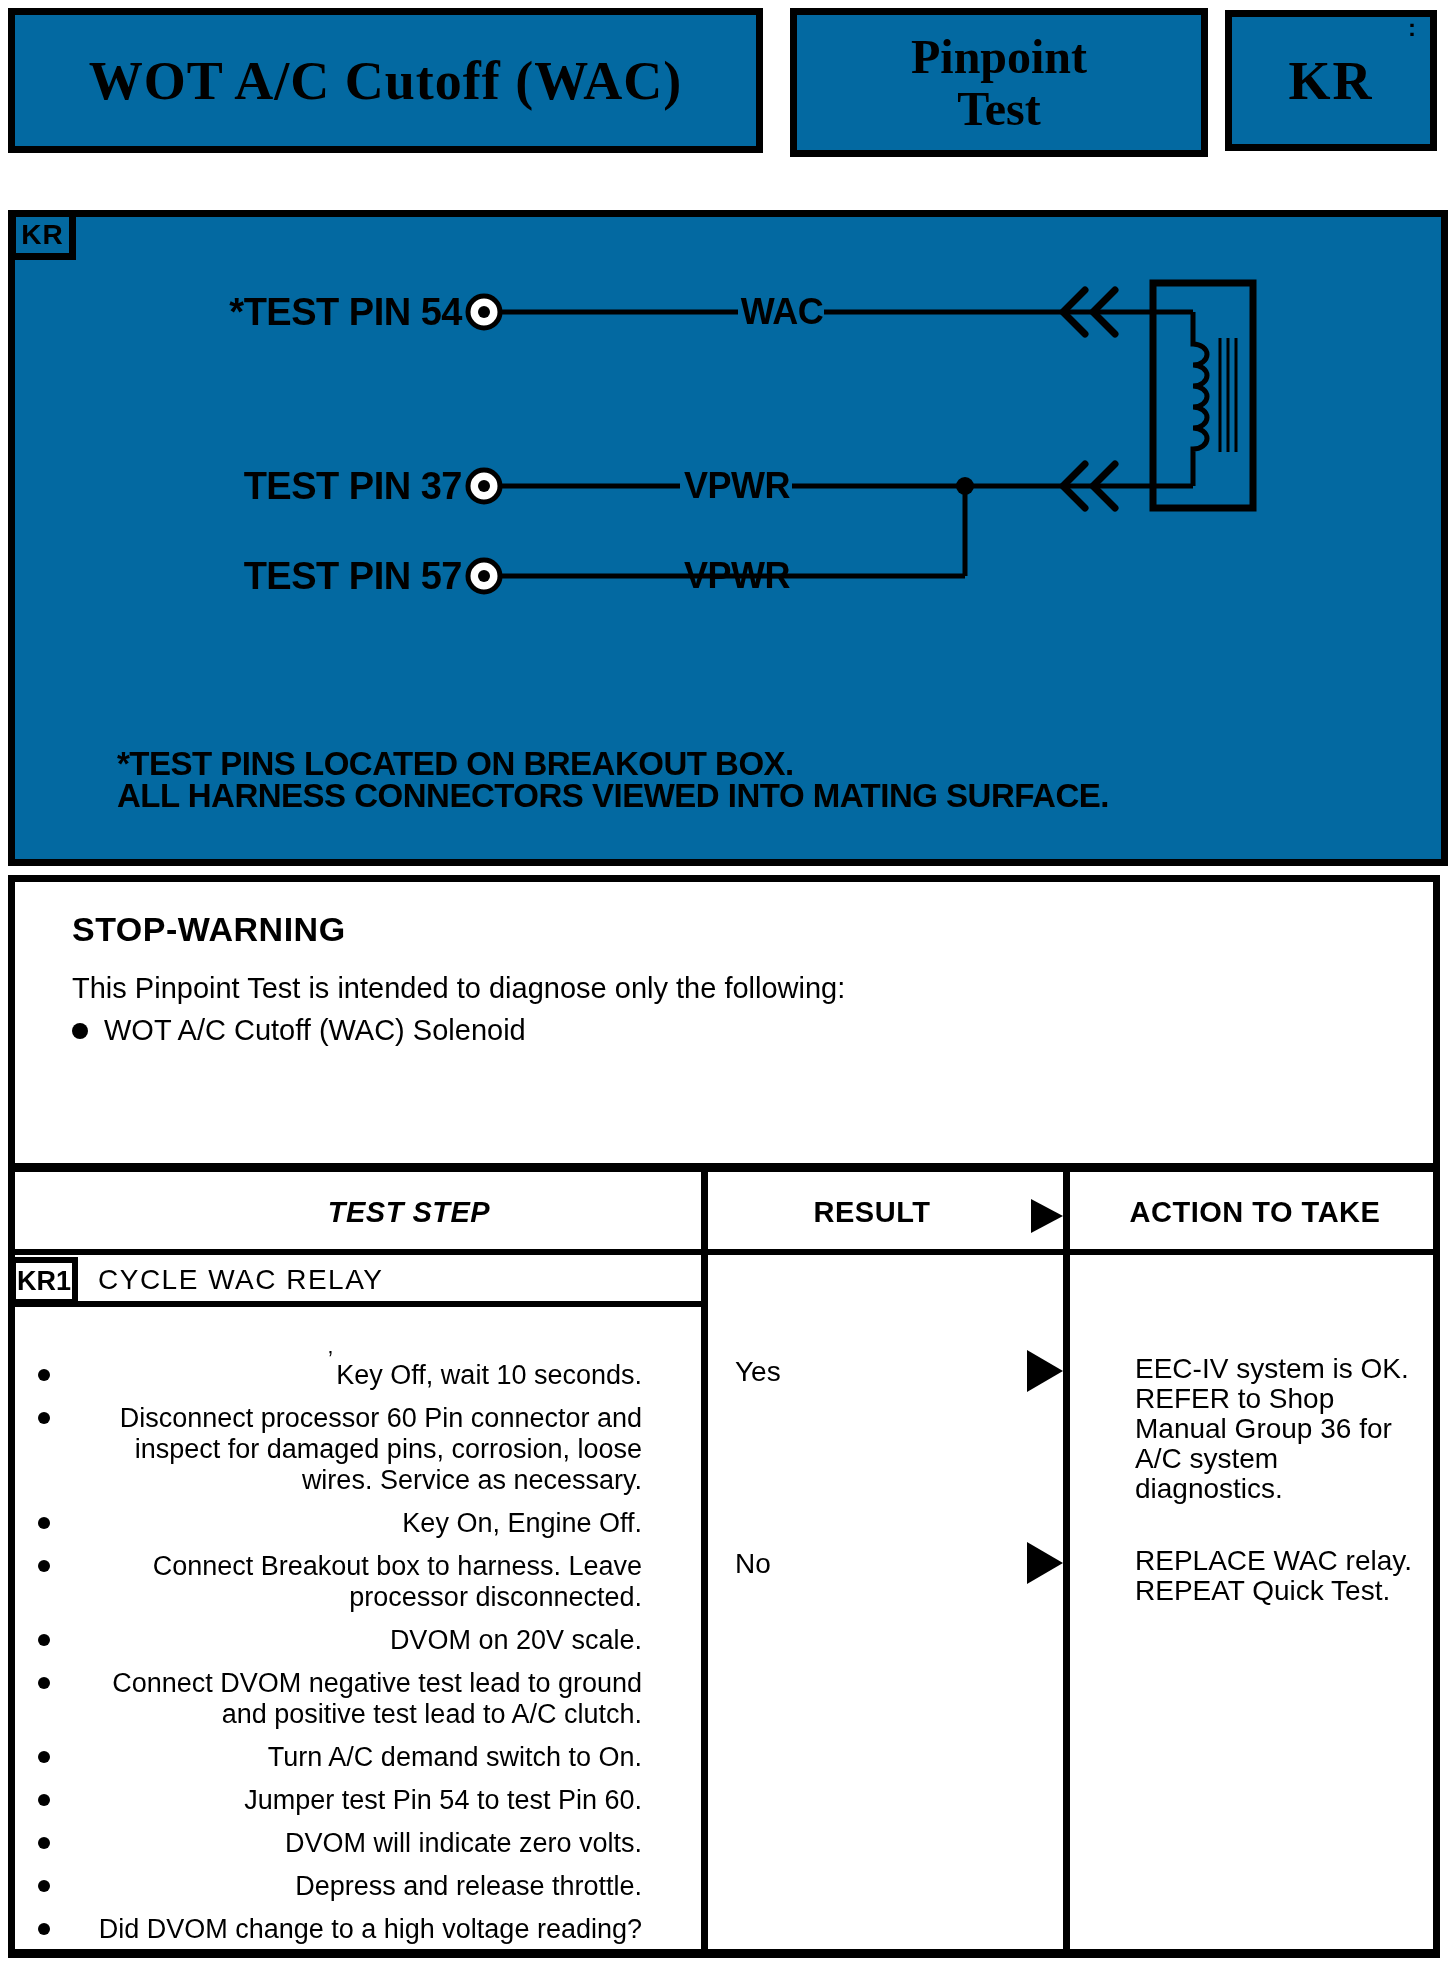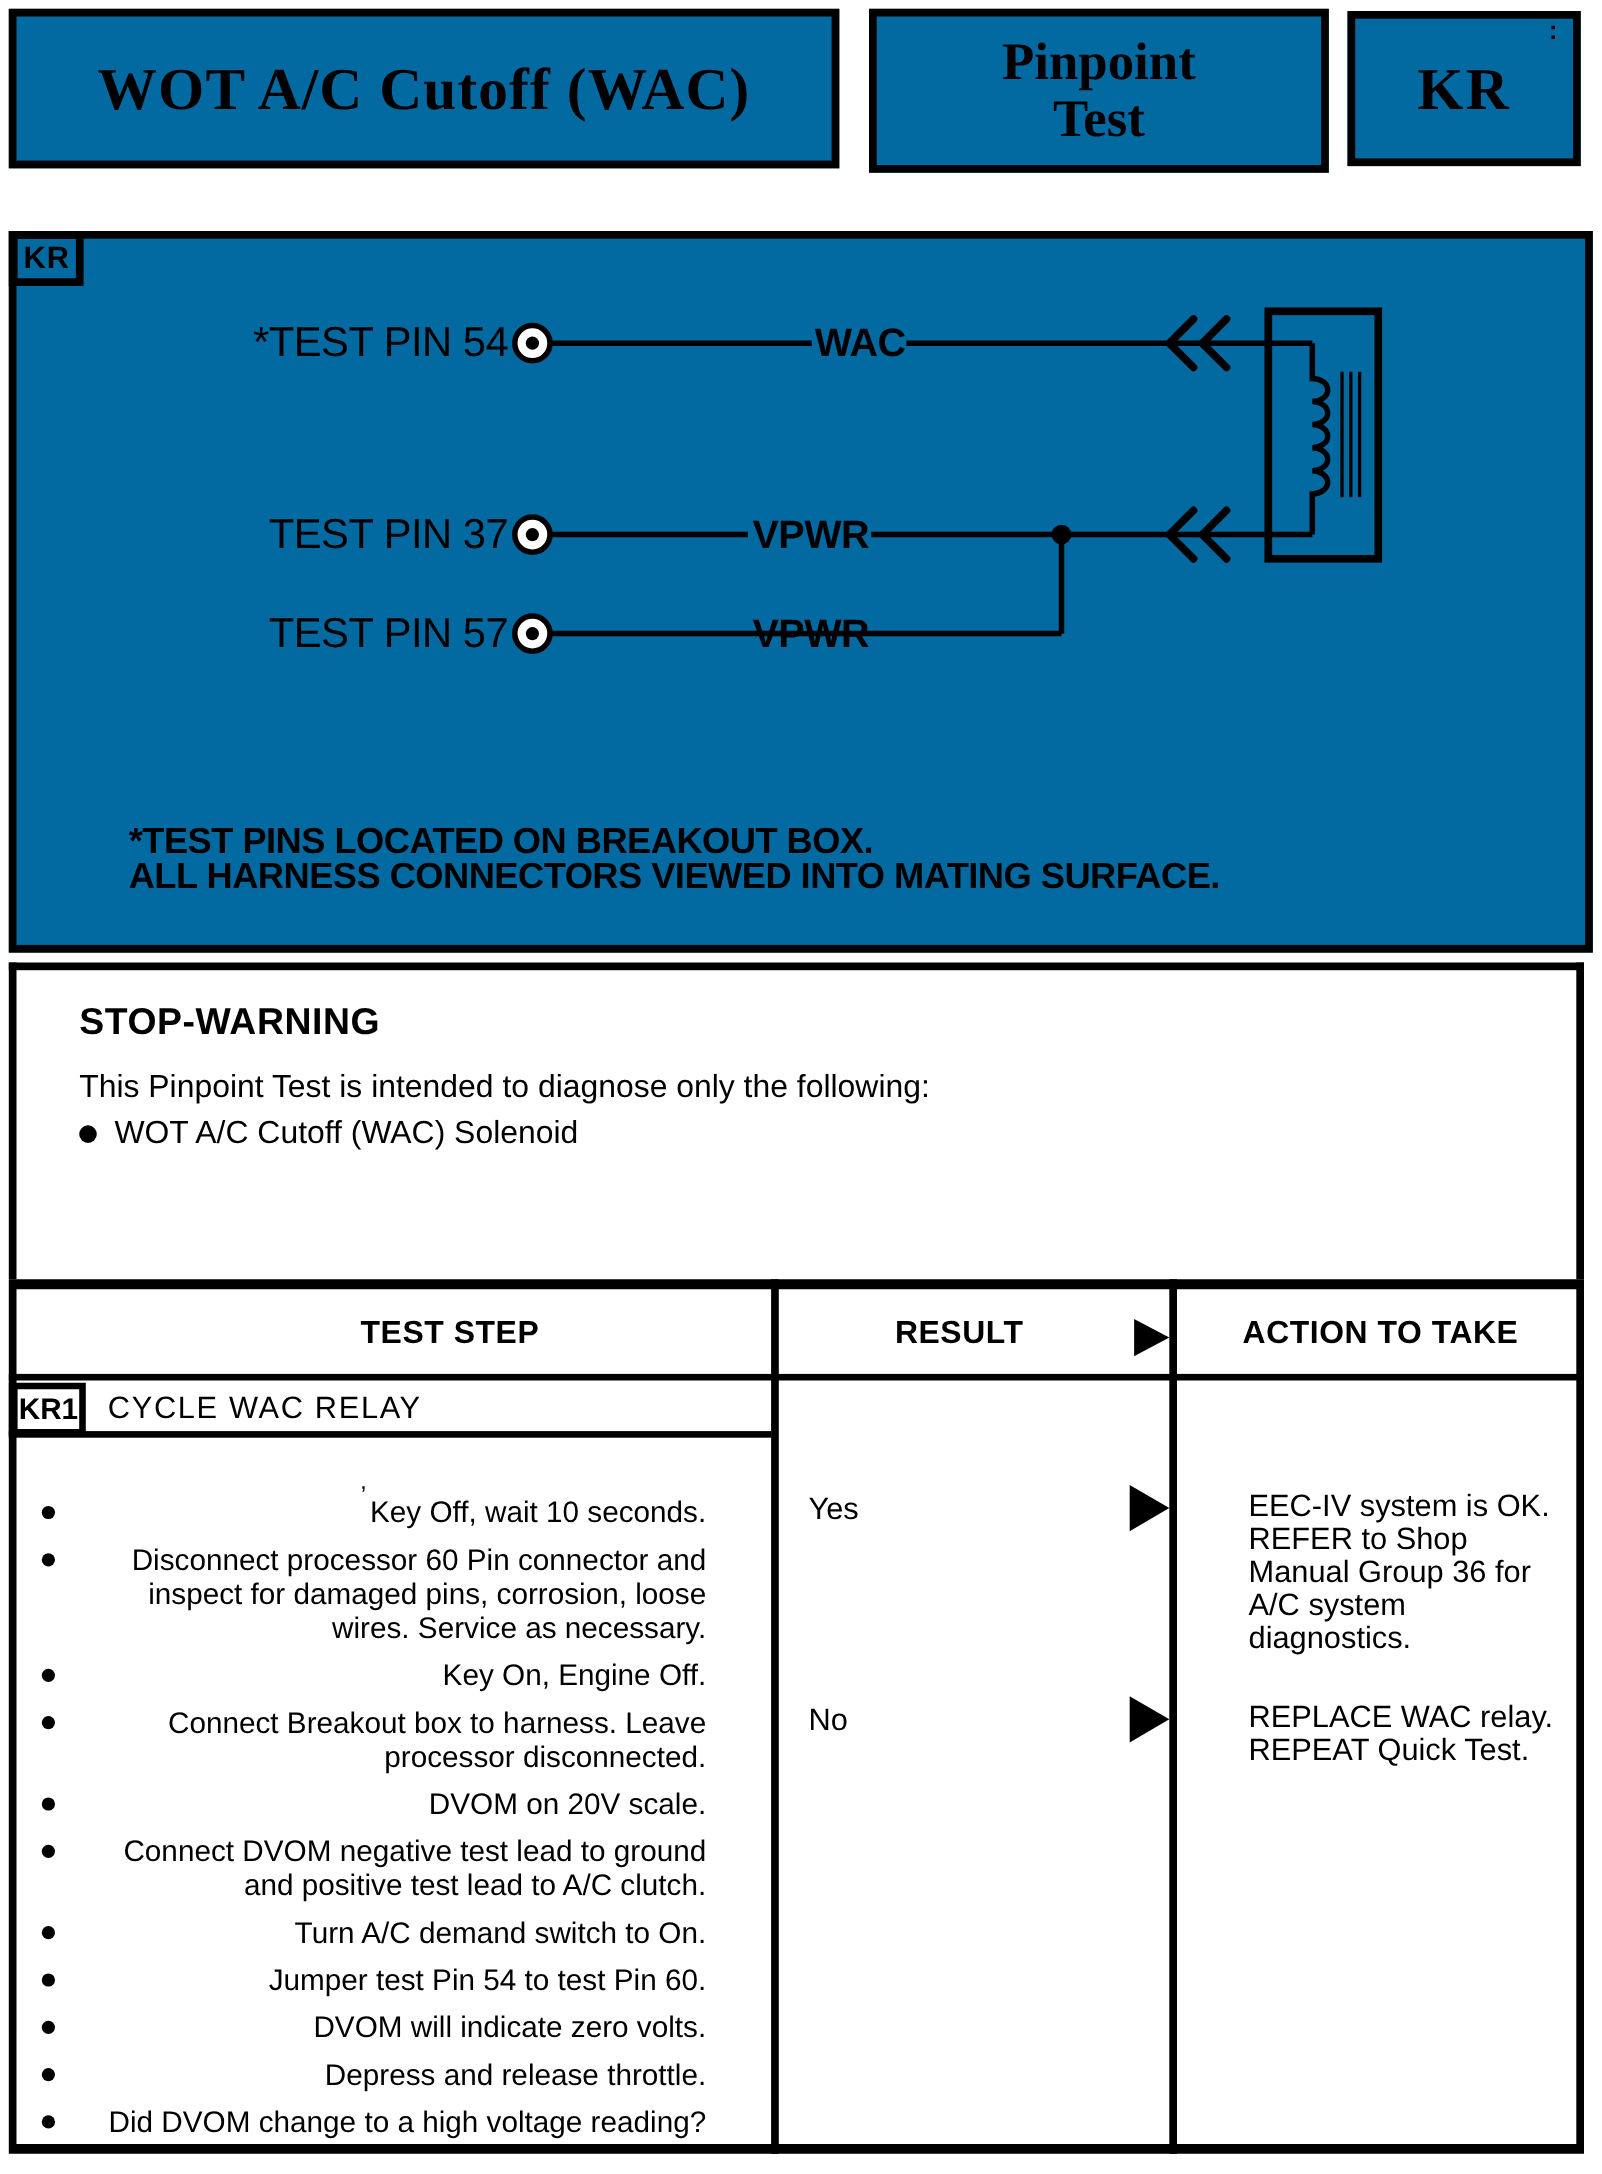--- a/index.html
+++ b/index.html
@@ -18,40 +18,40 @@
   #title-box   { left:8px;   top:8px;  width:755px; height:145px; font-size:54px; letter-spacing:1px; }
   #doctype-box { left:790px; top:8px;  width:418px; height:149px; font-size:48px; line-height:1.08; }
   #code-box    { left:1225px;top:10px; width:212px; height:141px; font-size:54px; letter-spacing:2px; }
 
   
   #diagram-box { left:8px; top:210px; width:1440px; height:656px; }
   #diagram-tag { left:8px; top:210px; width:68px; height:50px;
                  border:7px solid #000; border-left-width:8px;
                  font-size:28px; font-weight:bold; letter-spacing:1px; }
   svg.schem { left:0; top:0; width:1456px; height:1976px; pointer-events:none; }
-  .pin-label  { width:312px; text-align:right; font-size:38px; font-weight:normal; line-height:40px; letter-spacing:-0.5px; }
+  .pin-label  { width:312px; text-align:right; font-size:38px; font-weight:bold; line-height:40px; letter-spacing:-0.5px; }
   .wire-label { text-align:center; font-size:36px; font-weight:bold; line-height:38px; letter-spacing:-0.5px; }
   .note-line  { font-size:33px; font-weight:bold; line-height:32px; letter-spacing:-0.5px; white-space:nowrap; }
 
   
   #warning-box { left:8px; top:875px; width:1432px; height:288px; border:7px solid #000; border-bottom:none; }
   #warning-heading { left:72px; top:910px; font-size:34px; font-weight:bold; letter-spacing:0.5px; }
   #warning-intro   { left:72px; top:972px; font-size:29px; }
   .warn-item  { left:72px; top:1014px; display:flex; align-items:center; font-size:29px; }
   .warn-item .dot { width:16px; height:16px; border-radius:50%; background:#000; margin-right:16px; flex:none; }
 
   
   #test-table { left:8px; top:1163px; width:1432px; height:795px; border:7px solid #000; border-top-width:9px; border-bottom-width:9px; }
   .vdiv { width:7px; background:#000; top:1163px; height:795px; }
   #vdiv1 { left:701px; } #vdiv2 { left:1063px; }
   .hline { background:#000; }
   #header-underline { left:8px;  top:1249px; width:1432px; height:6px; }
   #kr1-underline    { left:8px;  top:1301px; width:693px;  height:6px; }
   .th { top:1196px; font-size:29px; font-weight:bold; text-align:center; letter-spacing:0.5px; }
-  #th-test-step { left:8px;    width:802px; }
+  #th-test-step { left:8px;    width:802px;font-style:italic; }
   #th-result    { left:710px;  width:324px; }
   #th-action    { left:1070px; width:370px; }
   .arrow-right { width:0; height:0; border-style:solid; border-color:transparent; border-left-color:#000; }
   #th-arrow  { left:1031px; top:1199px; border-width:17px 0 17px 32px; }
   #kr1-box { left:8px; top:1257px; width:70px; height:48px; border:6px solid #000; border-left-width:8px;
              font-size:27px; font-weight:bold; }
   #step-title { left:98px; top:1264px; font-size:28px; letter-spacing:1.5px; }
 
   #steps { left:8px; top:1310px; width:694px; padding:50px 58px 0 30px;text-align:right; }
   .step { display:flex; margin-bottom:12px; }

